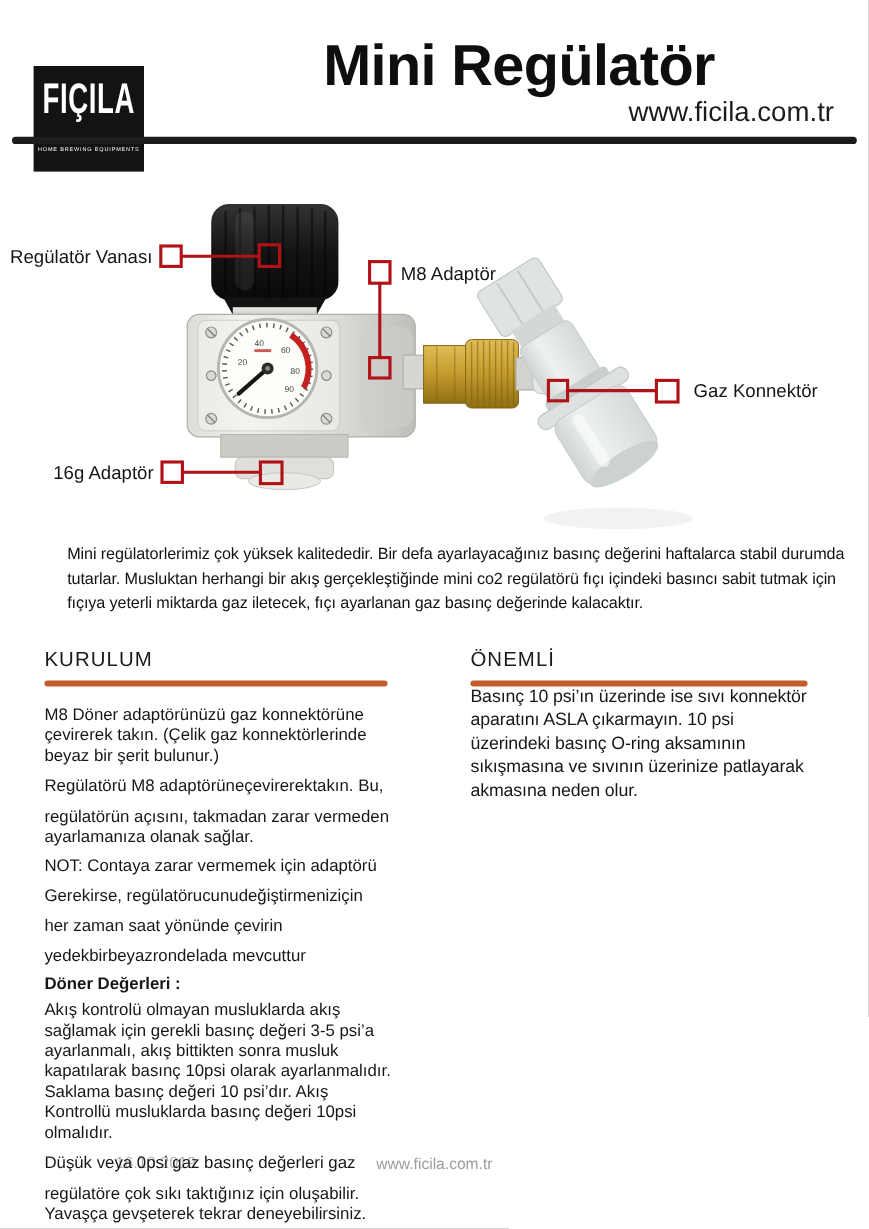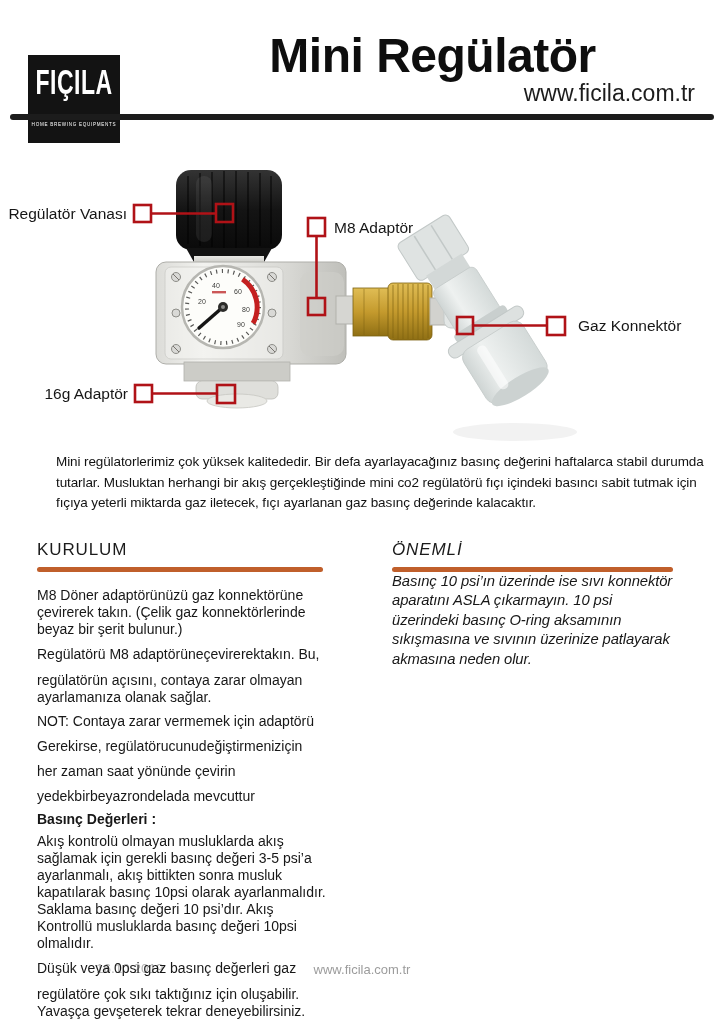--- a/index.html
+++ b/index.html
@@ -39,21 +39,21 @@
   
   .intro {
     position: absolute; left: 36px; top: 452px; width: 658px;
     font-size: 13.5px; line-height: 20.5px; color: #121212;
     white-space: pre-line; letter-spacing: -0.1px; margin-left: 20px;
   }
   
   .col h2 { font-size: 17px; font-weight: 500; letter-spacing: 0.9px; color: #1b1b1b; }
   .orule { height: 4.5px; background: #C05F2B; border-radius: 2.5px; margin-top: 7px; }
   .colL { position: absolute; left: 37px; top: 540px; width: 316px; z-index: 2; }
-  .colR { position: absolute; left: 392px; top: 540px; width: 282px; z-index: 2; font-style: italic; }
+  .colR { position: absolute; left: 392px; top: 540px; width: 282px; z-index: 2; }
   .colL .orule { width: 286px; }
   .colR .orule { width: 281px; }
   .colL p { font-size: 14px; line-height: 17px; color: #171717; }
   .colR p { font-size: 14.8px; line-height: 19.5px; color: #171717; letter-spacing: -0.1px; }
   .ml { white-space: pre-line; }
   .colL .p1 { margin-top: 15px; margin-bottom: 8px; }
   .colL .p2 { margin-bottom: 9px; }
   .colL .p3 { margin-bottom: 5px; }
   .colL .nl { margin-bottom: 4px; line-height: 21px; }
   .colL .ph { font-weight: bold; font-size: 14px; margin: 2px 0 5px; }
@@ -248,27 +248,27 @@
   <div class="f-date">16.10.2019</div>
   <div class="f-site">www.ficila.com.tr</div>
 
   <div class="col colL">
     <h2>KURULUM</h2>
     <div class="orule"></div>
     <p class="ml p1">M8 Döner adaptörünüzü gaz konnektörüne
 çevirerek takın. (Çelik gaz konnektörlerinde
 beyaz bir şerit bulunur.)</p>
     <p class="p2">Regülatörü M8 adaptörüneçevirerektakın. Bu,</p>
-    <p class="ml p3">regülatörün açısını, contaya zarar olmayan
+    <p class="ml p3">regülatörün açısını, takmadan zarar vermeden
 ayarlamanıza olanak sağlar.</p>
     <p class="nl">NOT: Contaya zarar vermemek için adaptörü</p>
     <p class="nl">Gerekirse, regülatörucunudeğiştirmeniziçin</p>
     <p class="nl">her zaman saat yönünde çevirin</p>
     <p class="nl">yedekbirbeyazrondelada mevcuttur</p>
-    <p class="ph">Basınç Değerleri :</p>
+    <p class="ph">Döner Değerleri :</p>
     <p class="ml p5">Akış kontrolü olmayan musluklarda akış
 sağlamak için gerekli basınç değeri 3-5 psi’a
 ayarlanmalı, akış bittikten sonra musluk
 kapatılarak basınç 10psi olarak ayarlanmalıdır.
 Saklama basınç değeri 10 psi’dır. Akış
 Kontrollü musluklarda basınç değeri 10psi
 olmalıdır.</p>
     <p class="p6">Düşük veya 0psi gaz basınç değerleri gaz</p>
     <p class="ml p8">regülatöre çok sıkı taktığınız için oluşabilir.
 Yavaşça gevşeterek tekrar deneyebilirsiniz.</p>

